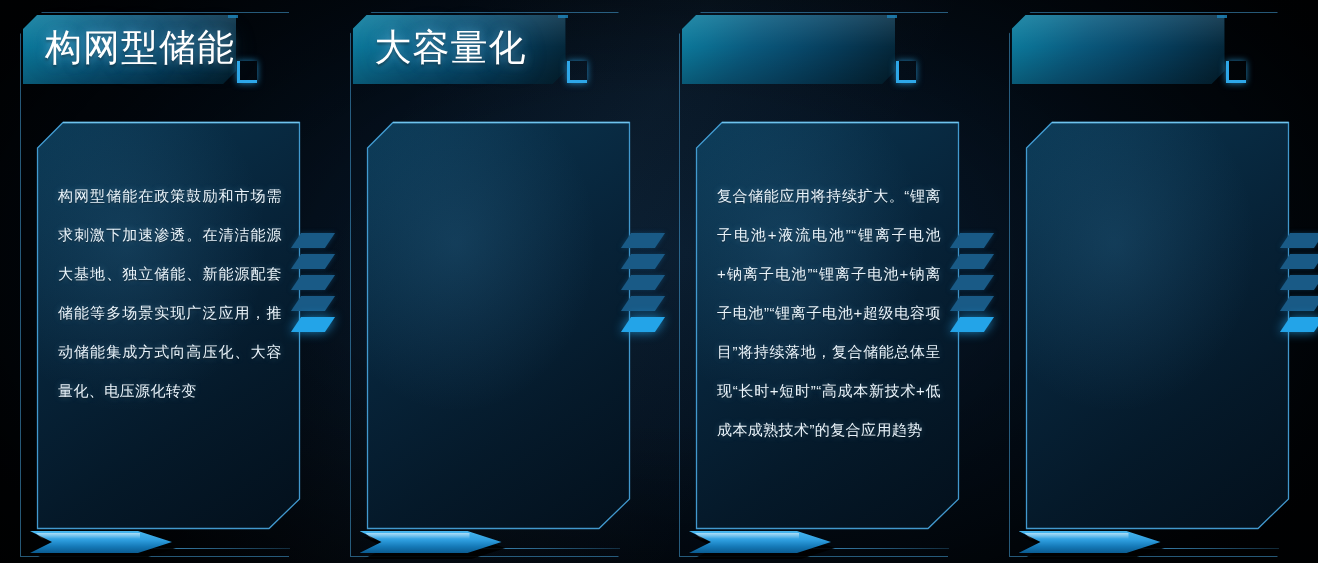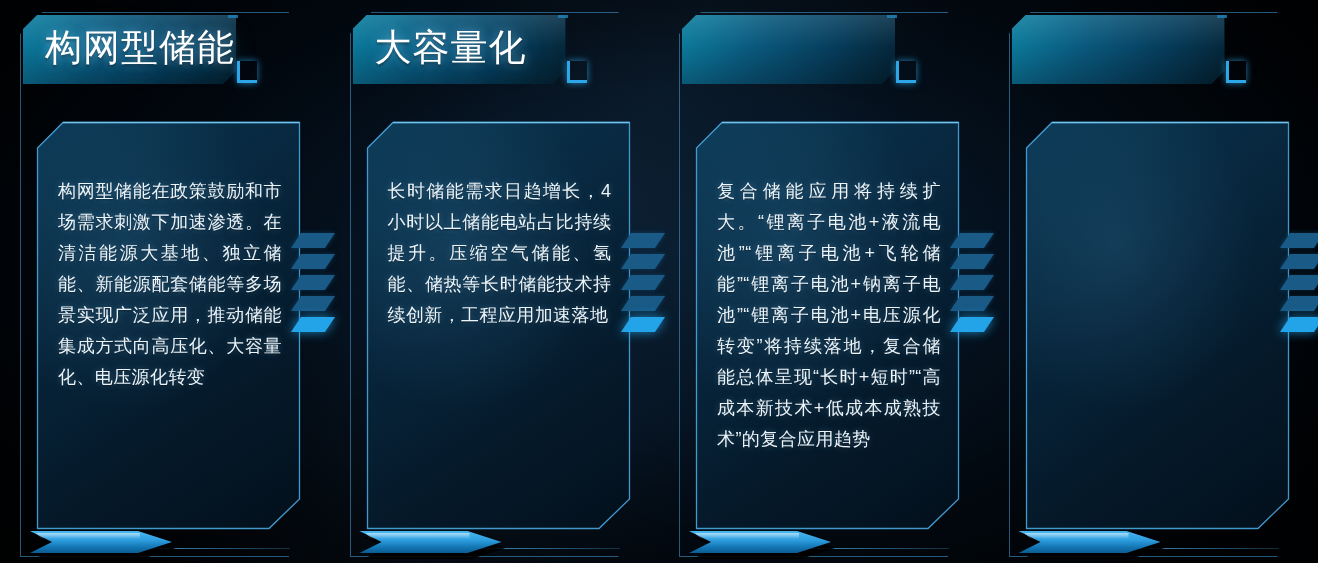--- a/index.html
+++ b/index.html
@@ -87,21 +87,21 @@
     clip-path:polygon(26px 0, 100% 0, 100% 26px, 100% calc(100% - 30px), calc(100% - 30px) 100%, 0 100%, 0 26px);
   }
   .panel-outline{
     position:absolute;left:37px;top:118px;width:263px;height:407px;
     pointer-events:none;
   }
   .panel-outline svg{display:block;overflow:visible;}
 
   .body-text{
     position:absolute;left:58px;top:172px;width:224px;
-    font-size:18px;line-height:31px;color:#eaf4fb;
+    font-size:15px;line-height:39px;color:#eaf4fb;
     letter-spacing:.4px;
     text-shadow:0 0 6px rgba(130,200,245,.38),0 1px 2px rgba(0,0,0,.6);
     z-index:3;text-align:justify;text-justify:inter-ideograph;
   }
 
   
   .slashes{
     position:absolute;left:296px;top:229px;width:36px;height:112px;
     z-index:4;
   }
@@ -200,56 +200,55 @@
       <div class="panel">
         <div class="panel-glow"></div>
       </div>
       <div class="panel-outline">
         <svg width="263" height="407" viewBox="0 0 263 407">
           <path d="M26 0.5 L262.5 0.5 L262.5 377 L232 406.5 L0.5 406.5 L0.5 26 Z" fill="none" stroke="#46a0d7" stroke-width="1.3" opacity="0.95"></path>
           <path d="M26 0.5 L262.5 0.5" fill="none" stroke="#7fd0f7" stroke-width="1.3" opacity="0.75"></path>
         </svg>
       </div>
 
-      <div class="body-text">长时储能需求日趋增长，4小时以上储能电站占比持续提升。压缩空气储能、氢能、储热等长时储能技术持续创新，工程应用加速落地</div>
-
-      <div class="slashes">
-        <div class="slash s0"></div>
-        <div class="slash s1"></div>
-        <div class="slash s2"></div>
-        <div class="slash s3"></div>
-        <div class="slash s4"></div>
-      </div>
-
-      <div class="arrow-rail"></div>
-      <div class="arrow-wrap">
-        <div class="arrow-shadow"></div>
-        <div class="arrow"></div>
-        <div class="arrow-hi"></div>
-      </div>
-    </div>
-
-    <div class="col">
-      <div class="outer-frame"></div>
-
-      <div class="head"></div>
-      <div class="head-tick"></div>
-      <div class="head-bracket"></div>
-
-      <div class="panel">
-        <div class="panel-glow"></div>
-      </div>
-      <div class="panel-outline">
-        <svg width="263" height="407" viewBox="0 0 263 407">
-          <path d="M26 0.5 L262.5 0.5 L262.5 377 L232 406.5 L0.5 406.5 L0.5 26 Z" fill="none" stroke="#46a0d7" stroke-width="1.3" opacity="0.95"></path>
-          <path d="M26 0.5 L262.5 0.5" fill="none" stroke="#7fd0f7" stroke-width="1.3" opacity="0.75"></path>
-        </svg>
-      </div>
-
-      <div class="body-text">复合储能应用将持续扩大。“锂离子电池+液流电池”“锂离子电池+飞轮储能”“锂离子电池+钠离子电池”“锂离子电池+电压源化转变”将持续落地，复合储能总体呈现“长时+短时”“高成本新技术+低成本成熟技术”的复合应用趋势</div>
+
+      <div class="slashes">
+        <div class="slash s0"></div>
+        <div class="slash s1"></div>
+        <div class="slash s2"></div>
+        <div class="slash s3"></div>
+        <div class="slash s4"></div>
+      </div>
+
+      <div class="arrow-rail"></div>
+      <div class="arrow-wrap">
+        <div class="arrow-shadow"></div>
+        <div class="arrow"></div>
+        <div class="arrow-hi"></div>
+      </div>
+    </div>
+
+    <div class="col">
+      <div class="outer-frame"></div>
+
+      <div class="head"></div>
+      <div class="head-tick"></div>
+      <div class="head-bracket"></div>
+
+      <div class="panel">
+        <div class="panel-glow"></div>
+      </div>
+      <div class="panel-outline">
+        <svg width="263" height="407" viewBox="0 0 263 407">
+          <path d="M26 0.5 L262.5 0.5 L262.5 377 L232 406.5 L0.5 406.5 L0.5 26 Z" fill="none" stroke="#46a0d7" stroke-width="1.3" opacity="0.95"></path>
+          <path d="M26 0.5 L262.5 0.5" fill="none" stroke="#7fd0f7" stroke-width="1.3" opacity="0.75"></path>
+        </svg>
+      </div>
+
+      <div class="body-text">复合储能应用将持续扩大。“锂离子电池+液流电池”“锂离子电池+钠离子电池”“锂离子电池+钠离子电池”“锂离子电池+超级电容项目”将持续落地，复合储能总体呈现“长时+短时”“高成本新技术+低成本成熟技术”的复合应用趋势</div>
 
       <div class="slashes">
         <div class="slash s0"></div>
         <div class="slash s1"></div>
         <div class="slash s2"></div>
         <div class="slash s3"></div>
         <div class="slash s4"></div>
       </div>
 
       <div class="arrow-rail"></div>

